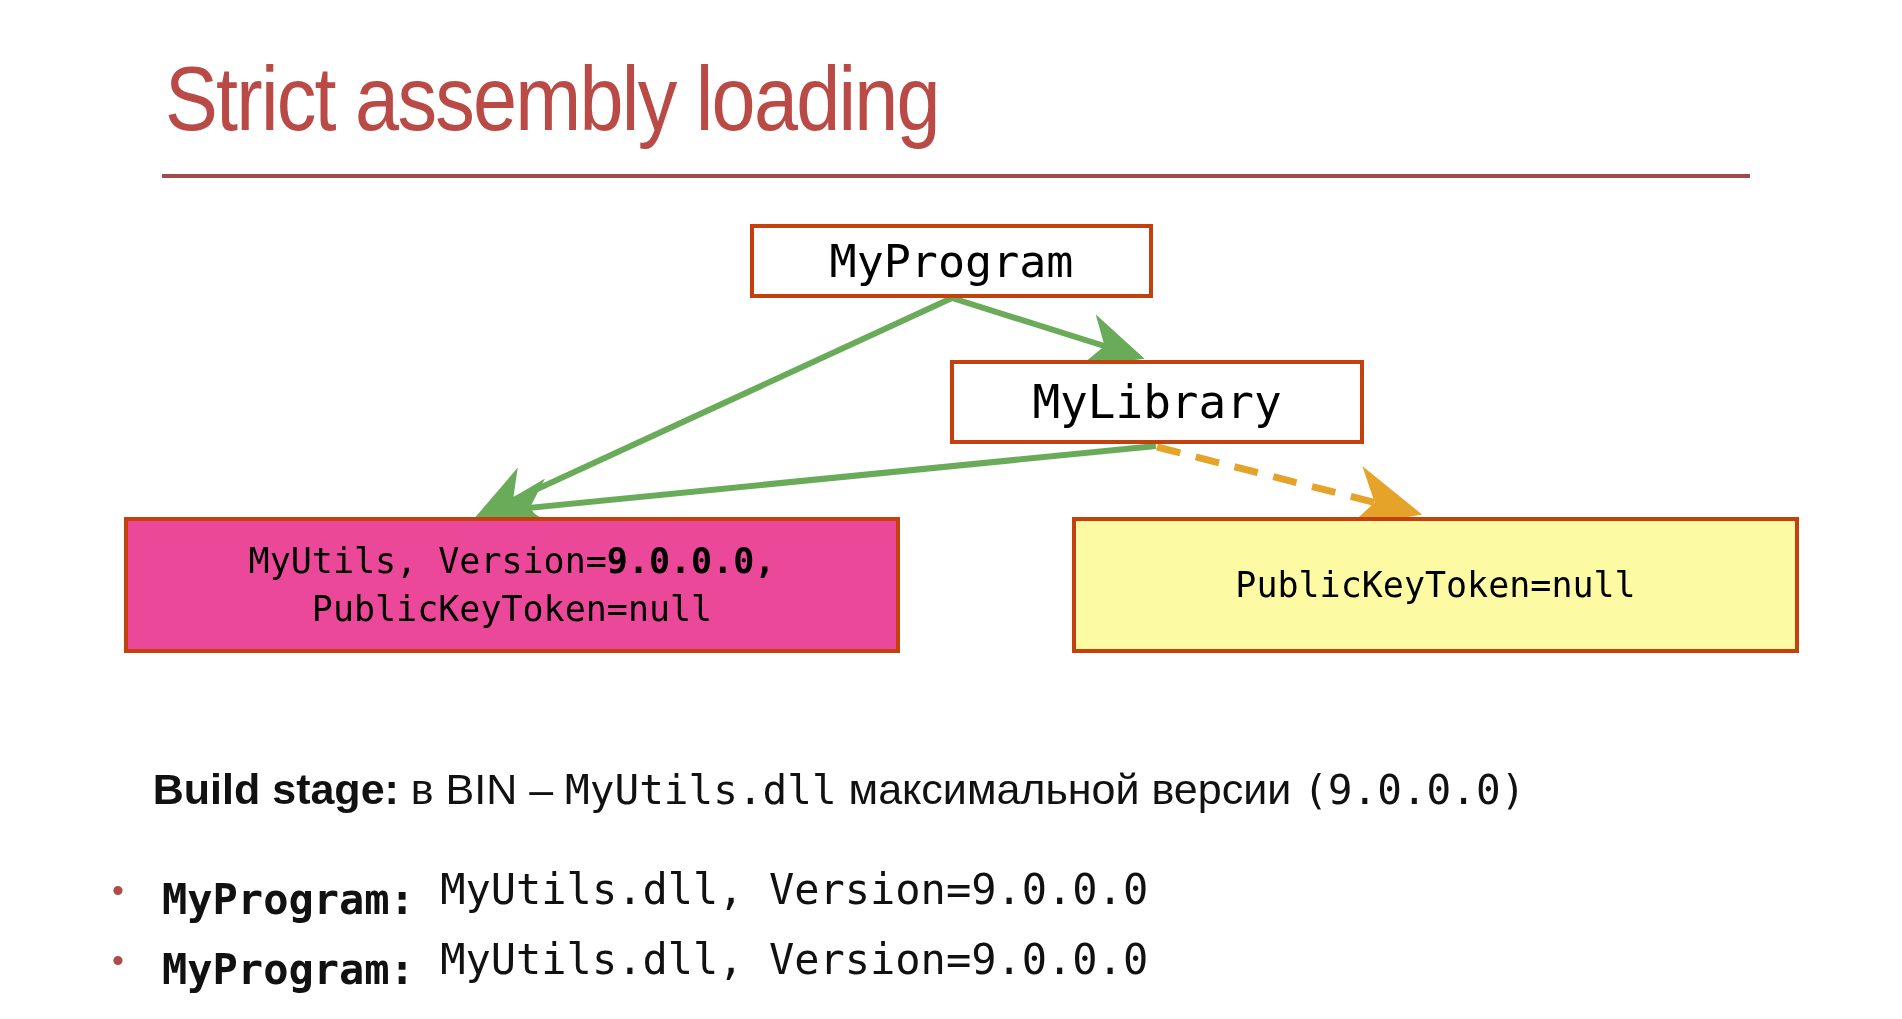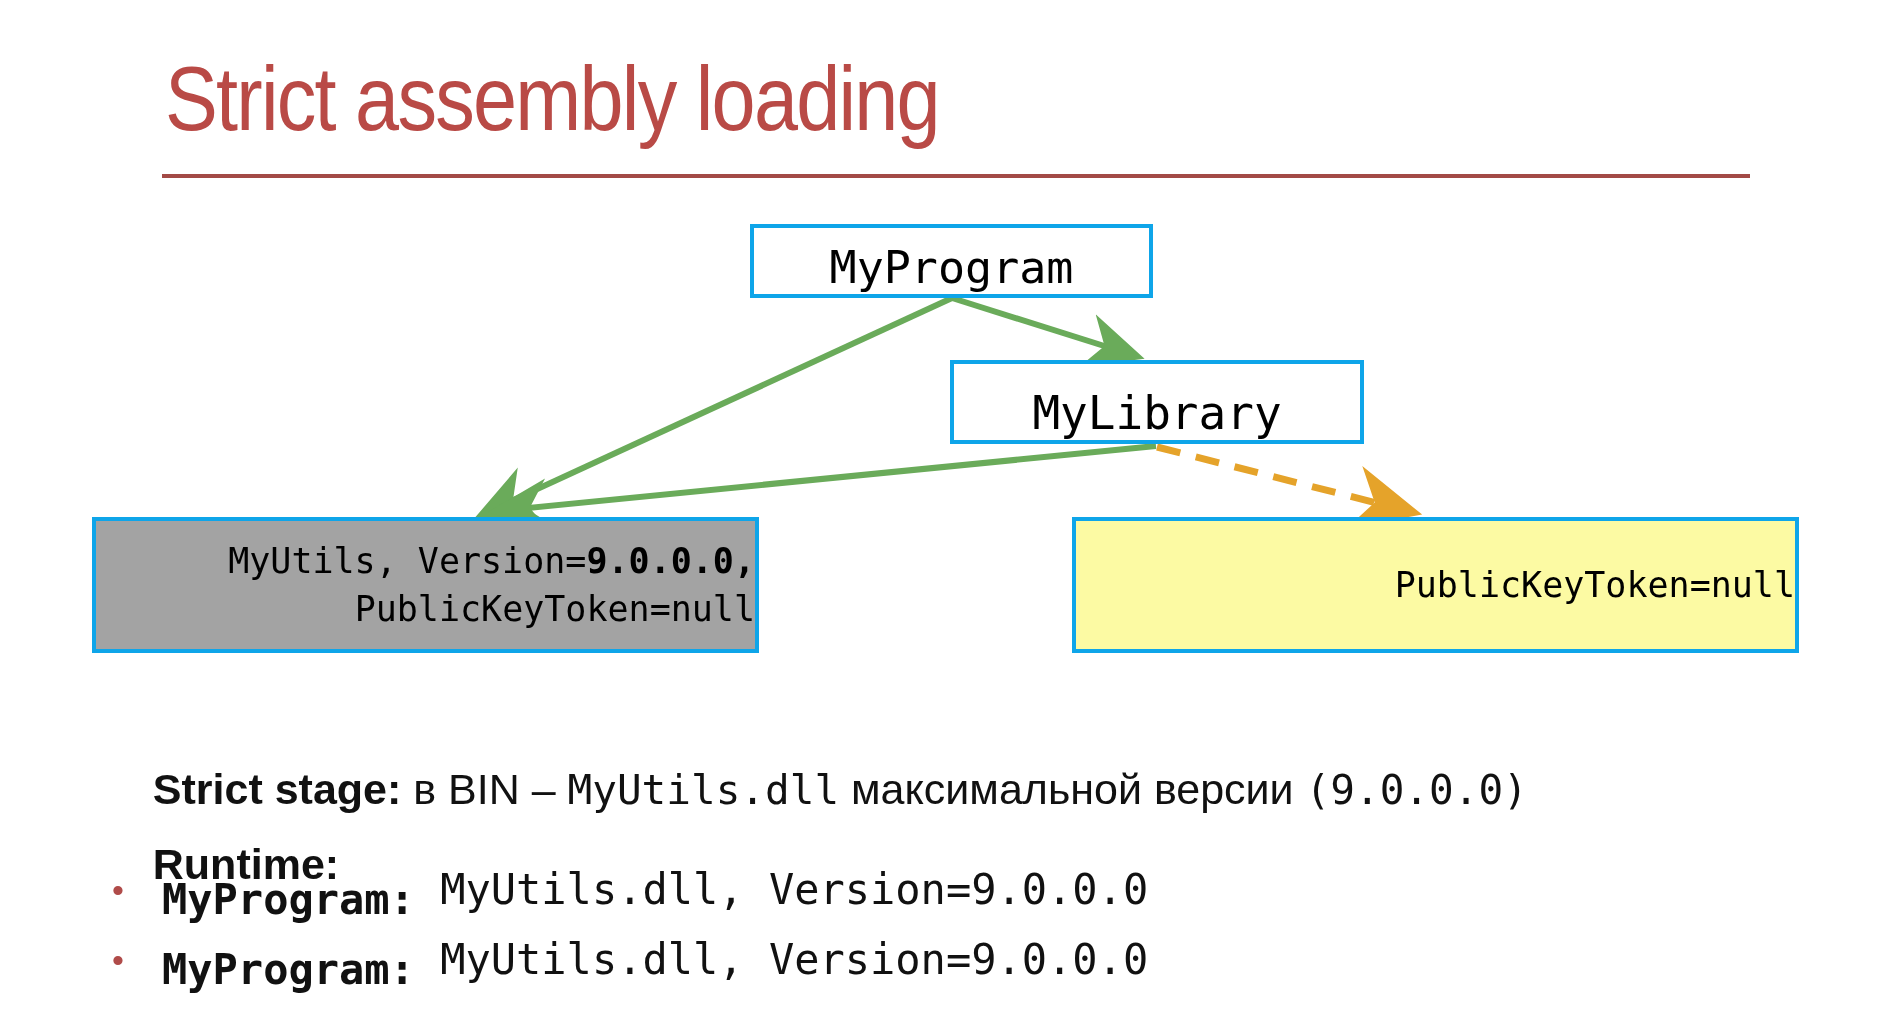--- a/index.html
+++ b/index.html
@@ -23,32 +23,32 @@
     white-space:pre;
   }
   .rule{
     position:absolute;left:162px;top:174px;
     width:1588px;height:4px;
     background:#A34A46;
   }
   
   .dbox{
     position:absolute;
-    border:4px solid #0ea5e9;
+    border:4px solid #c2410c;
     background:#ffffff;
-    display:flex;align-items:flex-end;justify-content:center;
+    display:flex;align-items:center;justify-content:center;
     font-family:"DejaVu Sans Mono",monospace;
     color:#000;
     box-sizing:border-box;
     text-align:center;
   }
   .box-program{left:750px;top:224px;width:403px;height:74px;font-size:45px;}
   .box-library{left:950px;top:360px;width:414px;height:84px;font-size:46px;}
   .box-utils{flex-direction:column;font-size:35px;line-height:48px;}
-  .box-utils9{left:92px;top:517px;width:667px;height:136px;background:#a3a3a3;}
+  .box-utils9{left:124px;top:517px;width:776px;height:136px;background:#ec4899;}
   .box-utils6{left:1072px;top:517px;width:727px;height:136px;background:#FCFAA3;}
   .box-utils b{font-weight:bold;}
   .seg{white-space:pre;}
   
   .arrows{position:absolute;left:0;top:0;width:1902px;height:1019px;}
   
   .note{
     position:absolute;left:105px;
     font-size:43px;line-height:54px;
     white-space:pre;
@@ -111,26 +111,23 @@
       <span class="seg">MyUtils, Version=</span><b class="seg">9.0.0.0,</b>
     </div>
     <div>PublicKeyToken=null</div>
   </div>
 
   <div class="dbox box-utils box-utils6">
     <div>PublicKeyToken=null</div>
   </div>
 
   <div class="note note-build">
-    <span class="sans lbl">Strict stage:</span><span class="sans"> в BIN – </span><span class="mono">MyUtils.dll</span><span class="sans"> максимальной версии </span><span class="mono">(9.0.0.0)</span>
+    <span class="sans lbl">Build stage:</span><span class="sans"> в BIN – </span><span class="mono">MyUtils.dll</span><span class="sans"> максимальной версии </span><span class="mono">(9.0.0.0)</span>
   </div>
 
-  <div class="note note-runtime">
-    <span class="sans lbl">Runtime:</span>
-  </div>
 
   <div class="bullet-row bullet-1">
     <span class="dot">•</span><span class="bname">MyProgram:</span><span> MyUtils.dll, Version=9.0.0.0</span>
   </div>
 
   <div class="bullet-row bullet-2">
     <span class="dot">•</span><span class="bname">MyProgram:</span><span> MyUtils.dll, Version=9.0.0.0</span>
   </div>
 
 </div>

